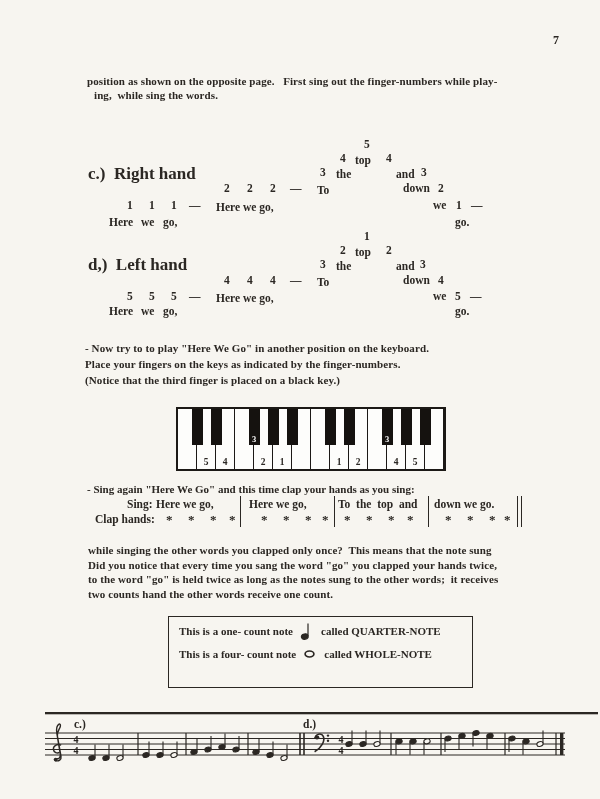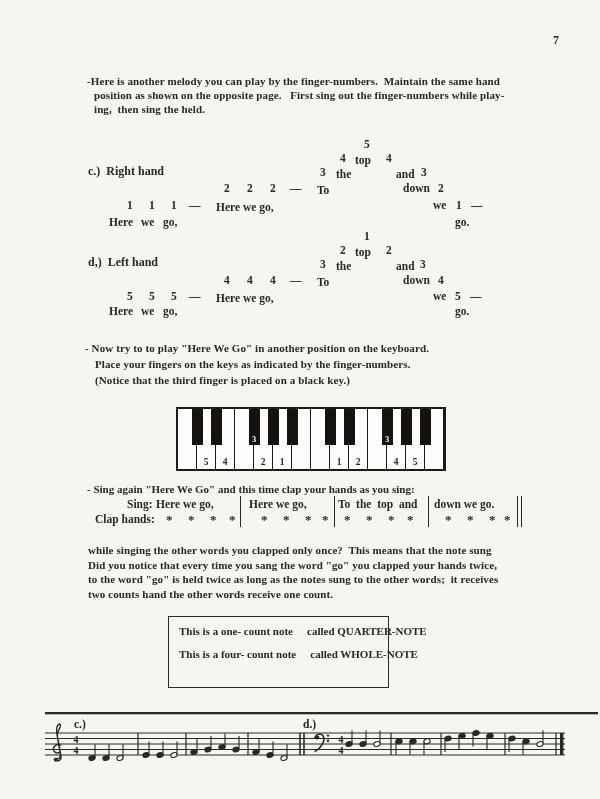--- a/index.html
+++ b/index.html
@@ -4,52 +4,51 @@
 <style>
   html,body{margin:0;padding:0;background:#d8d5cf;}
   .page{position:relative;width:600px;height:799px;background:#f7f5f0;color:#2b2723;
         font-family:"Liberation Serif",serif;overflow:hidden;}
   .pageno{position:absolute;left:553px;top:33px;font-size:12px;font-weight:bold;}
   .para{position:absolute;font-size:11px;font-weight:bold;letter-spacing:.1px;}
   .para .pline{white-space:pre;}
   #intro{left:87px;top:74px;line-height:14px;}
   #intro .pline:not(:first-child){margin-left:7px;}
   #practice{left:85px;top:340px;line-height:16px;}
-  #practice .pline:not(:first-child){margin-left:10px;}
+  #practice .pline:not(:first-child){}
   #notice{left:88px;top:543px;line-height:14.5px;}
-  .xlabel{position:absolute;font-size:12px;font-weight:bold;white-space:pre;font-family:Liberation Serif, serif;}
+  .xlabel{position:absolute;font-size:17px;font-weight:bold;white-space:pre;font-family:Liberation Serif, serif;}
   .tok{position:absolute;font-size:11.5px;font-weight:bold;line-height:1;white-space:pre;}
   .tok.ast{font-size:13px;}
   .sing-heading{position:absolute;left:87px;top:483px;font-size:11px;font-weight:bold;}
   .vbar{position:absolute;top:496px;height:31px;width:1.4px;background:#2b2723;}
   #keyboard{position:absolute;left:176px;top:407px;width:266px;height:60px;border:2px solid #1c1916;
             background:#fff;display:flex;box-sizing:content-box;}
   .wkey{flex:1;border-right:1px solid #1c1916;position:relative;background:#fdfdfb;}
   .wkey:last-child{border-right:none;}
   .wlab{position:absolute;bottom:2px;left:0;right:0;text-align:center;font-size:9.5px;font-weight:bold;}
   .bkey{position:absolute;top:0;width:11px;height:36px;background:#15120f;z-index:2;
         display:flex;align-items:flex-end;justify-content:center;}
   .blab{color:#fff;font-size:8.5px;font-weight:bold;margin-bottom:2px;line-height:1;}
-  #notebox{position:absolute;left:168px;top:616px;width:221px;height:72px;border:1.5px solid #2b2723;
+  #notebox{position:absolute;left:168px;top:616px;width:305px;height:72px;border:1.5px solid #2b2723;
            box-sizing:border-box;padding:3px 0 8px 10px;}
   .nbrow{height:22.5px;display:flex;align-items:center;font-size:11px;font-weight:bold;white-space:pre;}
   .nbrow svg{margin:0 7px;display:block;}
   #music{position:absolute;left:0;top:700px;}
   #music text{font-family:"Liberation Serif",serif;font-weight:bold;fill:#2b2723;}
 </style>
 </head>
 <body>
 
 <div class="page">
   <div class="pageno">7</div>
 
   <div class="para" id="intro">
-      <div class="pline">-Here is another melody you can play by the finger-numbers.  Maintain the same hand</div>
       <div class="pline">position as shown on the opposite page.   First sing out the finger-numbers while play-</div>
-      <div class="pline">ing,  then sing the held.</div>
+      <div class="pline">ing,  while sing the words.</div>
     </div>
 
   <div class="xlabel" id="label-c" style="left: 88px; top: 164px;">c.)  Right hand</div>
   <div>
       <span class="tok" style="left: 364px; top: 139px;">5</span>
       <span class="tok" style="left: 340px; top: 153px;">4</span>
       <span class="tok" style="left: 355px; top: 155px;">top</span>
       <span class="tok" style="left: 386px; top: 153px;">4</span>
       <span class="tok" style="left: 320px; top: 167px;">3</span>
       <span class="tok" style="left: 336px; top: 169px;">the</span>

